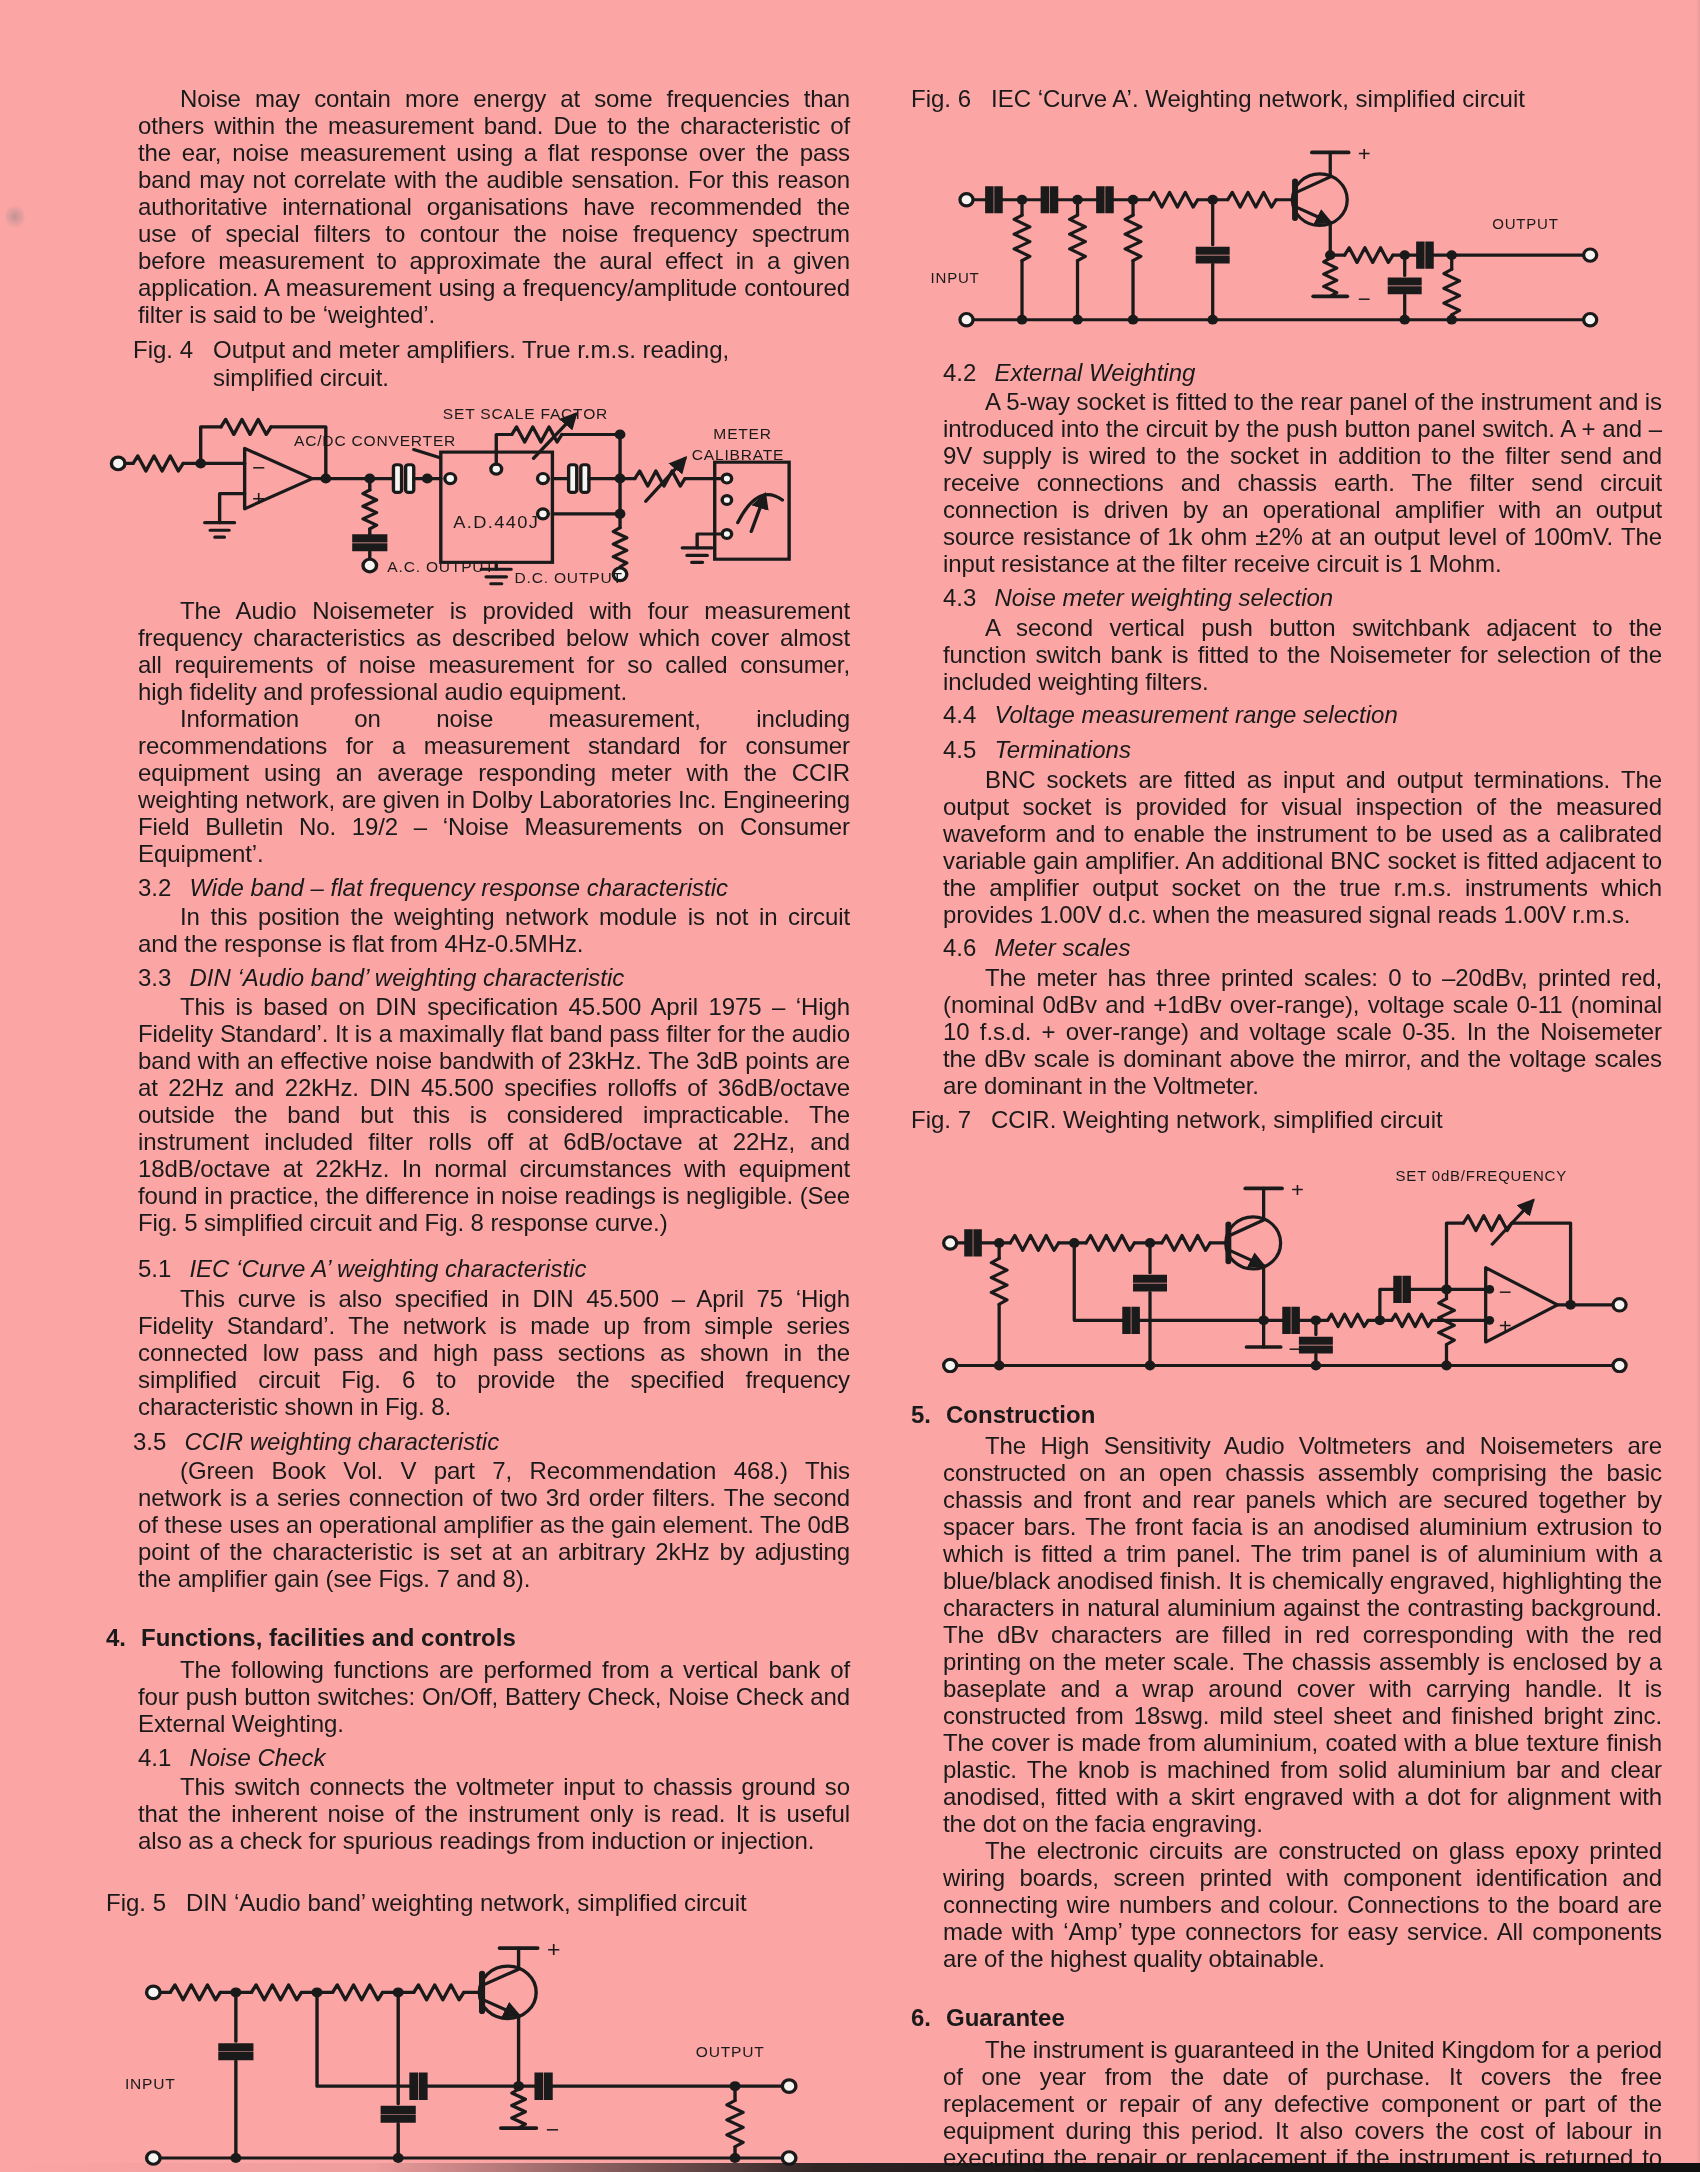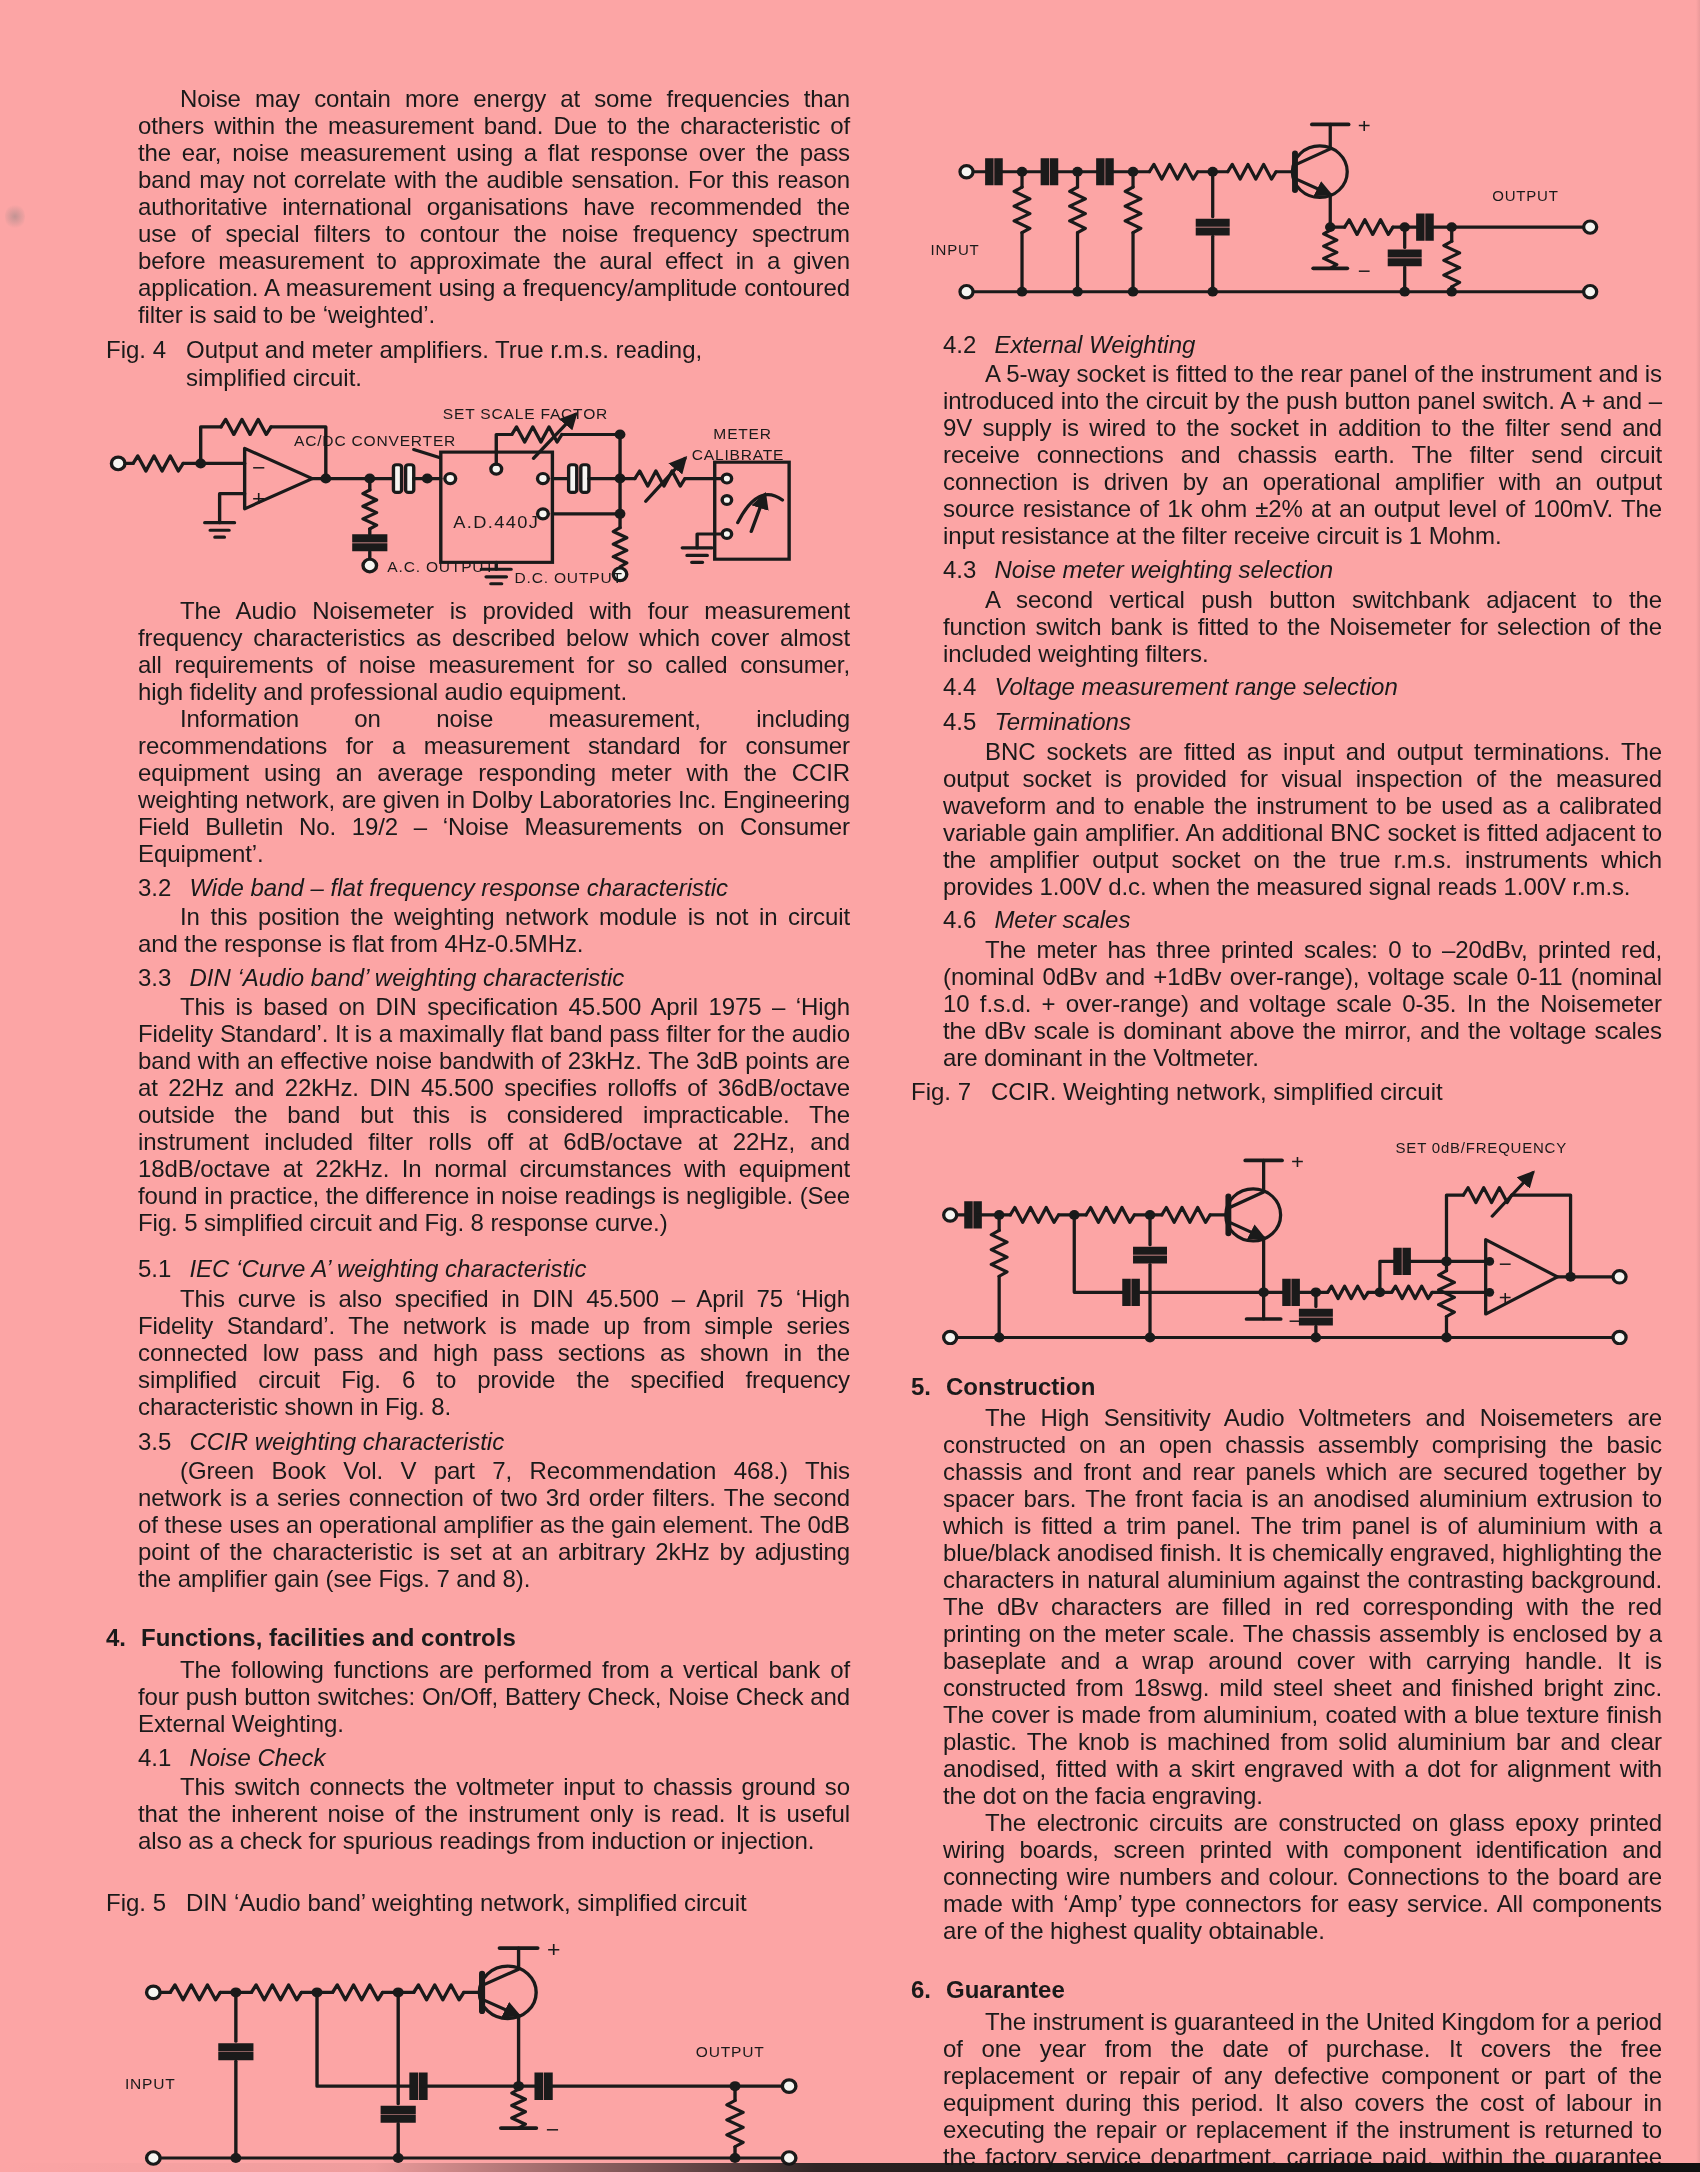--- a/index.html
+++ b/index.html
@@ -32,21 +32,21 @@
     margin:31px 0 2.7px 0;
     font-size:24px;line-height:30px;font-weight:bold;
     display:flex;gap:15px;
   }
   .figcap{
     display:flex;
     font-size:24px;line-height:28px;
     margin:9.5px 0 0 0;
   }
   .figcap .figlabel{width:80px;flex:none;}
-  .figcap .figtext{flex:1;} .mt12{margin-top:8px;} .mt24{margin-top:16px;}
+  .figcap .figtext{flex:1;} .mt12{margin-top:8px;margin-left:27px;} .mt24{margin-top:16px;}
   .mt28{margin-top:19px;} .mt34{margin-top:7px;} .mt40{margin-top:27px;}
   .mt52{margin-top:35px;}
 
   svg.schem{display:block;}
   svg .w{stroke:#1a1a1a;stroke-width:5;fill:none;stroke-linejoin:round;stroke-linecap:round;}
   svg .bar{stroke:#1a1a1a;stroke-width:9;fill:none;stroke-linecap:round;}
   svg .stub{stroke:#1a1a1a;stroke-width:6;fill:none;stroke-linecap:round;}
   svg .plate{stroke:#1a1a1a;stroke-width:13;fill:none;stroke-linecap:butt;}
   svg .hollow{stroke:#1a1a1a;stroke-width:5;fill:#f6f5f1;}
   svg .term{fill:#f6f5f1;stroke:#1a1a1a;stroke-width:5;}
@@ -275,20 +275,24 @@
         <circle class="term" cx="70" cy="360" r="10"></circle>
         <circle class="term" cx="1010" cy="360" r="10"></circle>
       </g>
       <text x="28" y="250">INPUT</text>
       <text x="872" y="198">OUTPUT</text>
     </svg>
   </div>
 
   <div class="col col-right">
 
+    <div class="figcap" style="margin-top:0;">
+      <span class="figlabel">Fig. 6</span>
+      <span class="figtext">IEC ‘Curve A’. Weighting network, simplified circuit</span>
+    </div>
 
     <svg class="schem mt24" width="751" height="203" viewBox="0 0 1150 330" preserveAspectRatio="none">
       <g>
         <path class="w" d="M95,115 H120"></path>
         <path class="plate" d="M120,93 V137 M134,93 V137"></path>
         <path class="w" d="M134,115 H205"></path>
         <path class="plate" d="M205,93 V137 M219,93 V137"></path>
         <path class="w" d="M219,115 H290"></path>
         <path class="plate" d="M290,93 V137 M304,93 V137"></path>
         <path class="w" d="M304,115 H365"></path>

